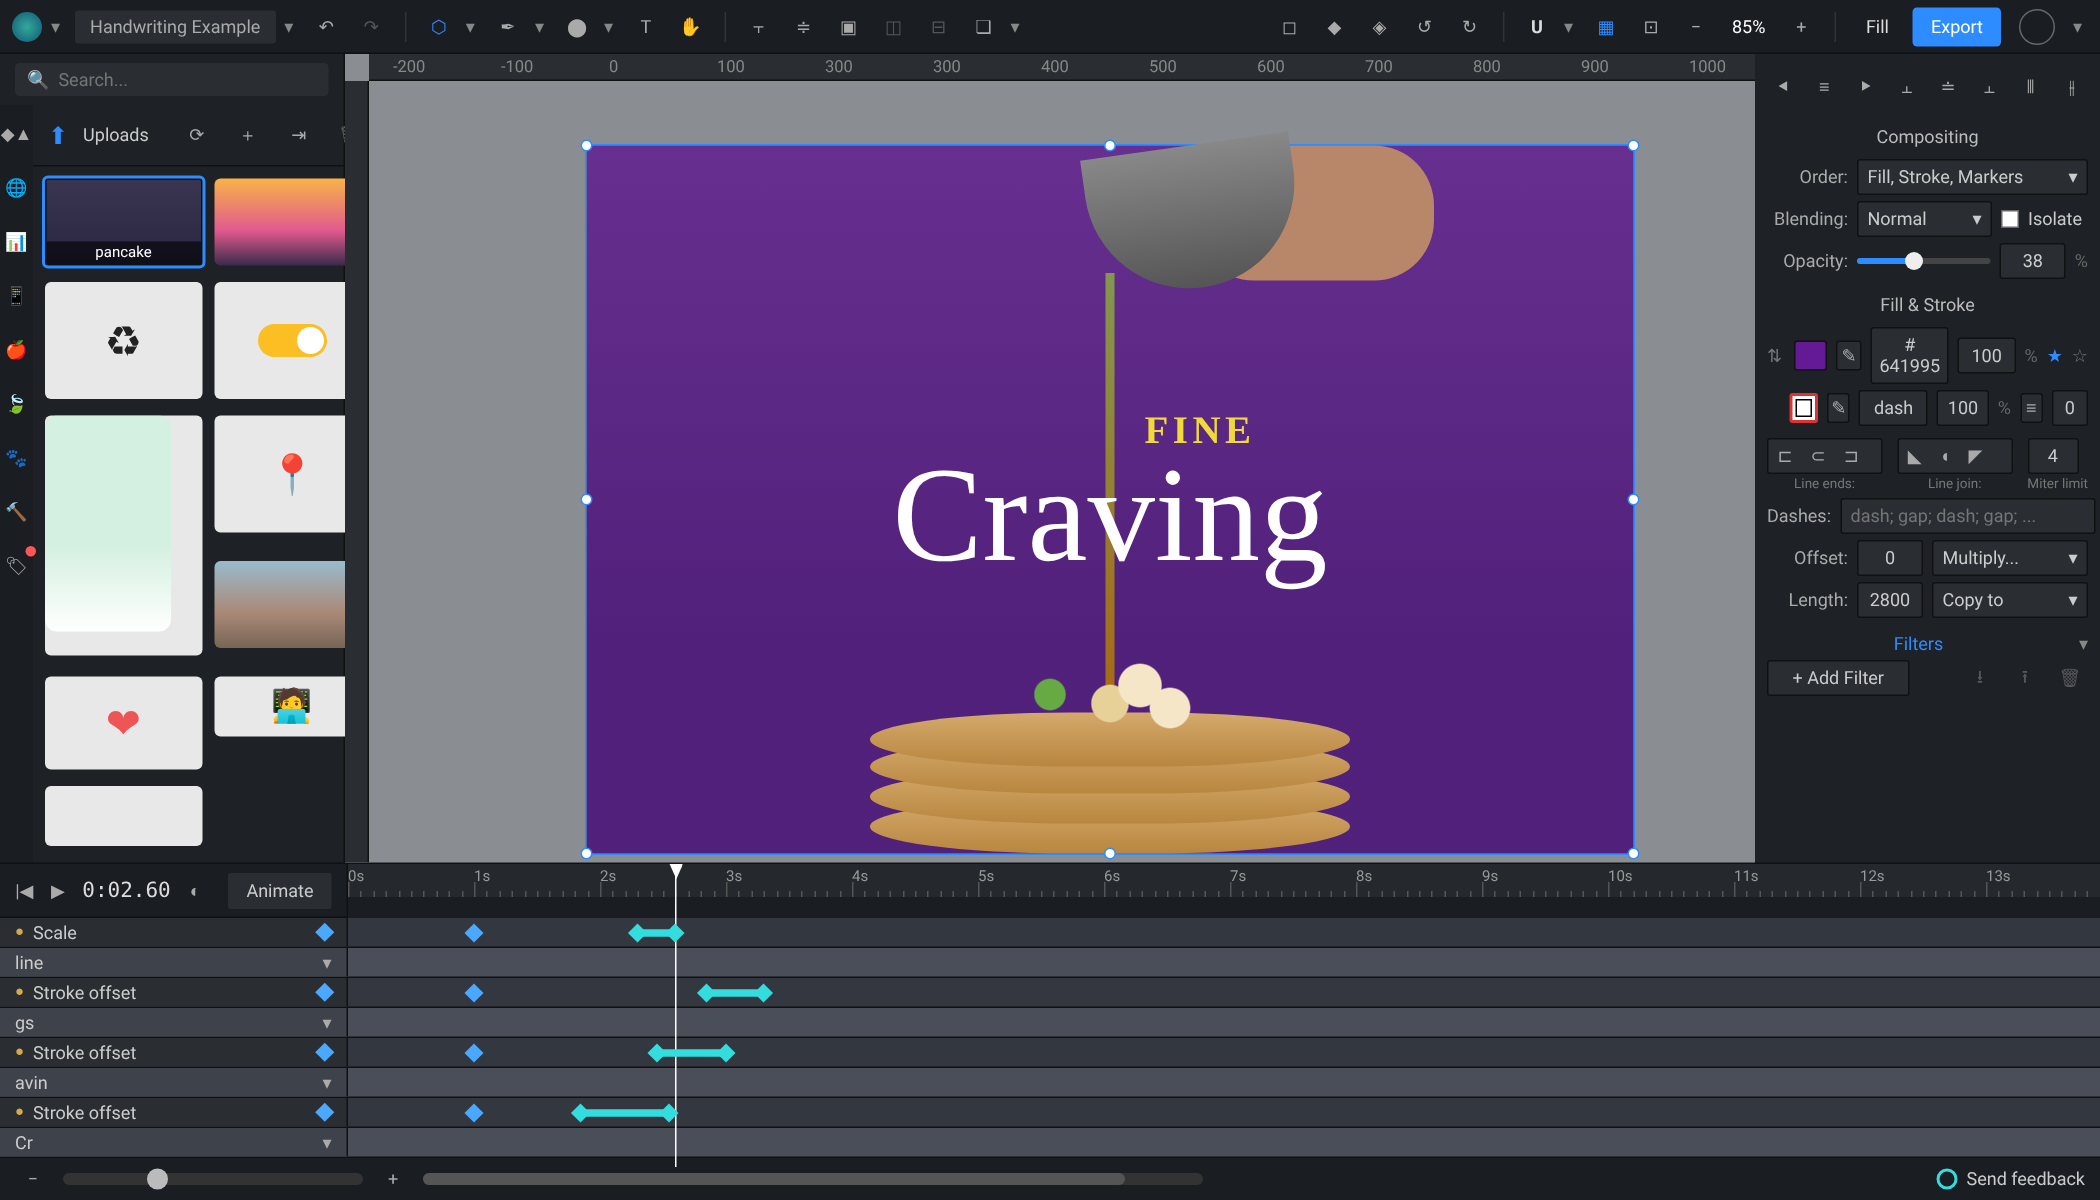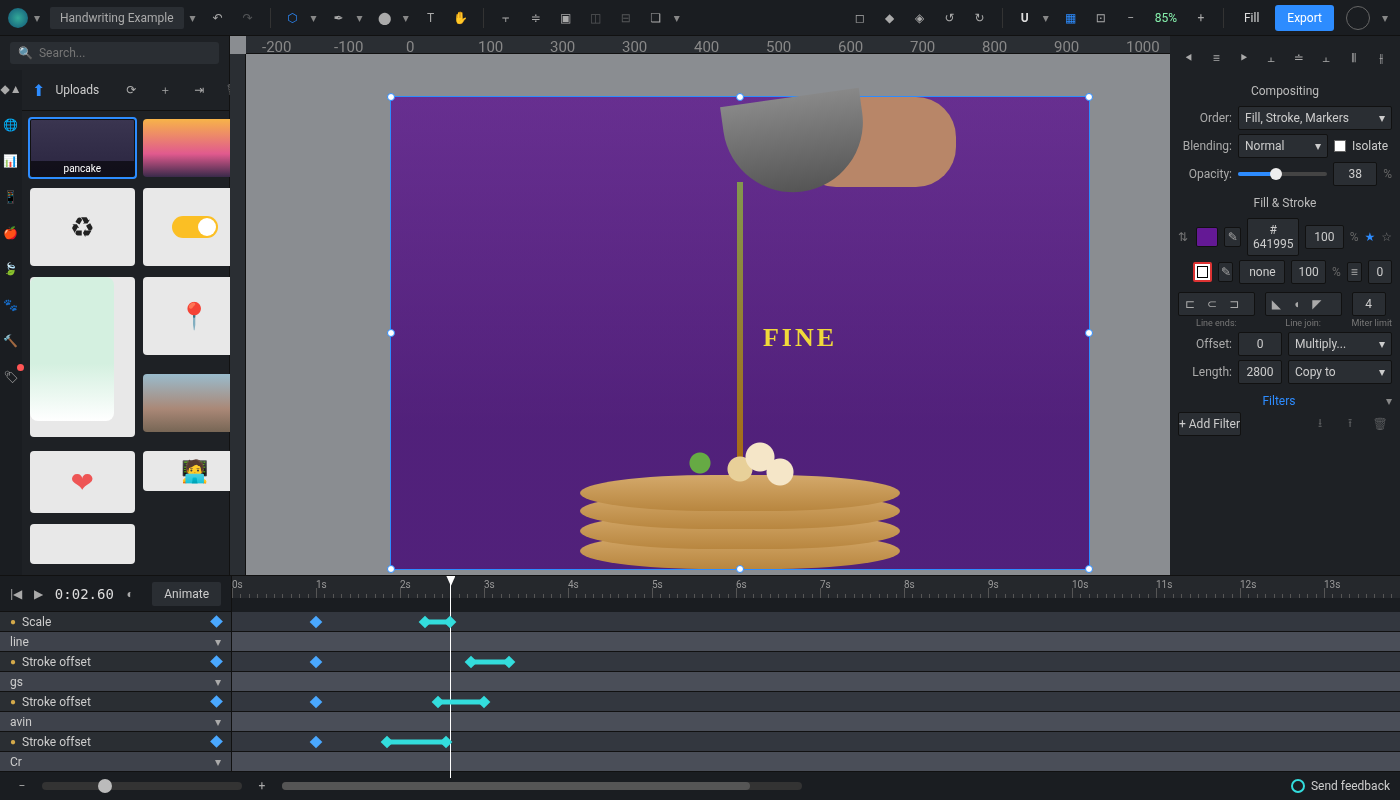--- a/index.html
+++ b/index.html
@@ -5,21 +5,21 @@
 *{box-sizing:border-box;margin:0;padding:0;font-family:-apple-system,BlinkMacSystemFont,"Segoe UI",Roboto,sans-serif;font-size:12px;color:#ccc;user-select:none}
 body{background:#2a2e33;width:1400px;height:800px;overflow:hidden;display:flex;flex-direction:column}
 .topbar{height:36px;background:#1a1d21;display:flex;align-items:center;padding:0 8px;gap:6px;border-bottom:1px solid #111}
 .topbar .logo{width:20px;height:20px;background:radial-gradient(#3a9,#157);border-radius:50%}
 .topbar .filename{background:#2a2e33;padding:4px 10px;border-radius:2px;color:#aaa}
 .topbar .chev{color:#888;margin-right:4px}
 .icon-btn{width:24px;height:24px;display:flex;align-items:center;justify-content:center;color:#aaa;border-radius:3px;cursor:pointer}
 .icon-btn.active{color:#2d8cff}
 .sep{width:1px;height:20px;background:#333;margin:0 4px}
 .spacer{flex:1}
-.zoom{color:#86efac;margin:0 6px}
+.zoom{color:#ffffff;margin:0 6px}
 .btn-save{color:#ddd;padding:4px 10px;cursor:pointer}
 .btn-export{background:#2d8cff;color:#fff;padding:6px 12px;border-radius:3px;cursor:pointer}
 .avatar{width:24px;height:24px;border-radius:50%;border:1px solid #666;margin:0 6px}
 .main{flex:1;display:flex;min-height:0}
 .leftcol{width:230px;background:#1e2125;display:flex;flex-direction:column;border-right:1px solid #111}
 .tabs{display:flex;height:34px;align-items:center;padding:0 10px;gap:16px;border-bottom:1px solid #111}
 .tab{color:#aaa;padding:8px 4px;cursor:pointer}
 .tab.active{color:#2d8cff;border-bottom:2px solid #2d8cff}
 .tabs .collapse{margin-left:auto;color:#888}
 .search{margin:6px 10px;background:#2a2e33;border-radius:3px;display:flex;align-items:center;padding:4px 8px;gap:6px;color:#777}
@@ -32,21 +32,21 @@
 .uploads-hdr{display:flex;align-items:center;padding:8px 10px;gap:10px;border-bottom:1px solid #111}
 .uploads-hdr .up{color:#2d8cff;font-size:16px}
 .thumbs{flex:1;overflow:auto;padding:8px;display:grid;grid-template-columns:1fr 1fr;gap:8px}
 .thumb{background:#e8e8e8;border-radius:4px;overflow:hidden;position:relative}
 .thumb.sel{outline:2px solid #2d8cff}
 .thumb .cap{position:absolute;bottom:0;left:0;right:0;background:rgba(0,0,0,.6);color:#fff;font-size:10px;padding:2px 4px;text-align:center}
 .thumb .inner{width:100%;height:100%;display:flex;align-items:center;justify-content:center}
 .canvas-wrap{flex:1;background:#8a8d91;position:relative;overflow:hidden}
 .ruler-h{position:absolute;top:0;left:16px;right:0;height:18px;background:#2a2e33;border-bottom:1px solid #111;display:flex}
 .ruler-v{position:absolute;top:18px;left:0;width:16px;bottom:0;background:#2a2e33;border-right:1px solid #111}
-.ruler-h .tick{position:absolute;top:2px;font-size:15px;color:#888}
+.ruler-h .tick{position:absolute;top:2px;font-size:11px;color:#888}
 .stage{position:absolute;top:60px;left:160px;right:80px;bottom:5px;background:linear-gradient(rgba(100,25,149,.55),rgba(100,25,149,.55)),linear-gradient(180deg,#6b4a8a 0%,#3a2a5a 70%);border:1px solid #2d8cff}
 .handle{position:absolute;width:8px;height:8px;background:#fff;border:1px solid #2d8cff;border-radius:50%}
 .stage-art{position:absolute;inset:0;display:flex;flex-direction:column;align-items:center;justify-content:center}
 .fine{font-family:cursive;color:#f0d93a;font-size:26px;font-weight:bold;letter-spacing:3px;margin-bottom:-10px;margin-left:120px;z-index:2}
 .craving{font-family:"Brush Script MT",cursive;color:#fff;font-size:90px;z-index:2}
 .cup{position:absolute;top:0;left:48%;width:140px;height:95px;background:linear-gradient(#888,#555);border-radius:0 0 70px 70px;transform:rotate(-8deg)}
 .hand{position:absolute;top:0;left:58%;width:160px;height:90px;background:#b88668;border-radius:40px}
 .syrup{position:absolute;top:85px;left:50%;width:6px;height:300px;background:linear-gradient(#8a4,#b97400);transform:translateX(-50%);opacity:.85}
 .pancake{position:absolute;bottom:0;left:50%;transform:translateX(-50%);width:320px;height:130px}
 .pk{position:absolute;left:0;right:0;height:36px;background:linear-gradient(#d4a96b,#b8863f);border-radius:50%/60%}
@@ -223,20 +223,21 @@
         <div class="tick" style="left: 808px;">900</div>
         <div class="tick" style="left: 880px;">1000</div>
       </div>
     <div class="ruler-v"></div>
     <div class="stage">
       <div class="hand"></div>
       <div class="cup"></div>
       <div class="syrup"></div>
       <div class="stage-art">
         <div class="fine">FINE</div>
+        <div class="craving">Craving</div>
       </div>
       <div class="pancake">
         <div class="pk" style="bottom:0"></div>
           <div class="pk" style="bottom:20px"></div>
           <div class="pk" style="bottom:40px"></div>
           <div class="pk" style="bottom:58px"></div>
         <div class="garnish" style="bottom:70px"></div>
       </div>
       <div class="handle" style="top:-4px;left:-4px"></div>
       <div class="handle" style="top:-4px;left:50%;margin-left:-4px"></div>
@@ -297,21 +298,21 @@
         <span style="color:#666">%</span>
       <span class="star">★</span>
       <span style="color:#777">☆</span>
     </div>
     <div class="row">
       <span style="width:12px"></span>
       <div class="swatch" style="background:#fff;border:2px solid #d33;position:relative">
           <span style="position:absolute;inset:2px;border:1px solid #000"></span>
         </div>
       <div class="pen-icon">✎</div>
-      <div class="num" style="width:60px">none</div>
+      <div class="num" style="width:60px">dash</div>
       <div class="num">100</div>
         <span style="color:#666">%</span>
       <div class="pen-icon">≡</div>
       <div class="num" style="width:30px">0</div>
     </div>
     <div class="row" style="gap:10px;margin-top:8px">
       <div style="flex:1">
         <div class="btngroup">
             <div class="b">⊏</div>
             <div class="b">⊂</div>
@@ -326,20 +327,24 @@
             <div class="b">◤</div>
           </div>
         <div class="sublabel">Line join:</div>
       </div>
       <div>
         <div class="num" style="width:34px">4</div>
         <div class="sublabel">Miter limit</div>
       </div>
     </div>
     <div class="row">
+        <label>Dashes:</label>
+        <input class="sel" style="color: rgb(102, 102, 102);" placeholder="dash; gap; dash; gap; ...">
+      </div>
+    <div class="row">
         <label>Offset:</label>
         <div class="num">0</div>
         <div class="sel">
           <span>Multiply...</span>
           <span>▾</span>
         </div>
       </div>
     <div class="row">
         <label>Length:</label>
         <div class="num">2800</div>
@@ -347,21 +352,21 @@
           <span>Copy to</span>
           <span>▾</span>
         </div>
       </div>
 
     <div class="row" style="margin-top:10px">
         <div style="flex:1;text-align:center;color:#2d8cff">Filters</div>
         <span style="color:#888">▾</span>
       </div>
     <div class="row">
-        <div class="sel" style="flex:0 0 auto;padding:4px 0">+ Add Filter</div>
+        <div class="sel" style="flex:0 0 auto;padding:4px 16px">+ Add Filter</div>
         <div class="spacer"></div>
         <span class="icon-btn" style="opacity:.4">⭳</span>
         <span class="icon-btn" style="opacity:.4">⭱</span>
         <span class="icon-btn" style="opacity:.4">🗑</span>
       </div>
   </div>
 </div>
 
 <div class="timeline">
   <div style="display:flex">

